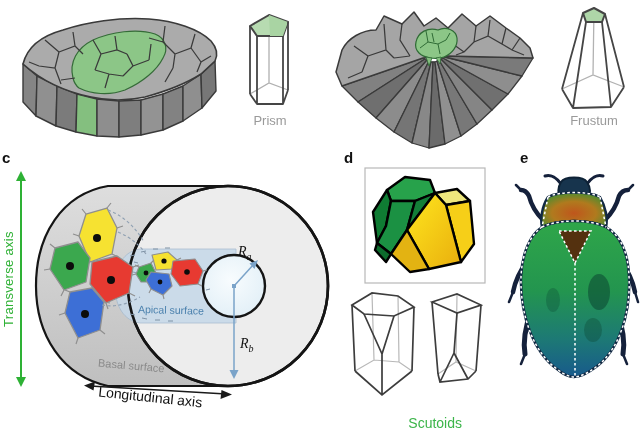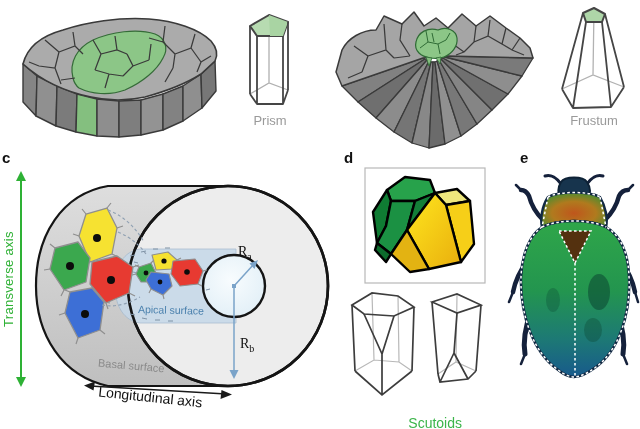--- a/index.html
+++ b/index.html
@@ -13,21 +13,21 @@
   .panel-letter{font-weight:bold;font-size:15px;color:#111;}
   .shape-label{font-size:13px;color:var(--muted-gray);text-align:center;}
   .transverse{
     left:2px;top:196px;width:16px;height:166px;
     writing-mode:vertical-rl;transform:rotate(180deg);
     font-size:13px;color:var(--axis-green);text-align:center;letter-spacing:.3px;
   }
   .apical{left:138px;top:305px;width:84px;font-size:10.5px;color:var(--apical-blue);transform:rotate(1.5deg);}
   .basal{left:98px;top:360px;width:78px;font-size:11px;color:var(--basal-gray);transform:rotate(5deg);}
   .longitudinal{left:98px;top:391px;width:124px;font-size:14px;color:#111;transform:rotate(6deg);}
-  .radius{font-family:"Liberation Serif",serif;font-size:14px;color:#111;}
+  .radius{font-family:"Liberation Serif",serif;font-style:italic;font-size:14px;color:#111;}
   .radius sub{font-size:10px;}
   .scutoids-caption{left:374px;top:397px;width:88px;text-align:right;font-size:14px;color:var(--scutoid-caption);margin-top:19px;}
 </style>
 </head>
 <body>
 
 <div id="figure">
 
   <div class="panel" style="left:15px;top:4px;width:215px;height:136px;">
     <svg width="215" height="136" viewBox="0 0 215 136">

